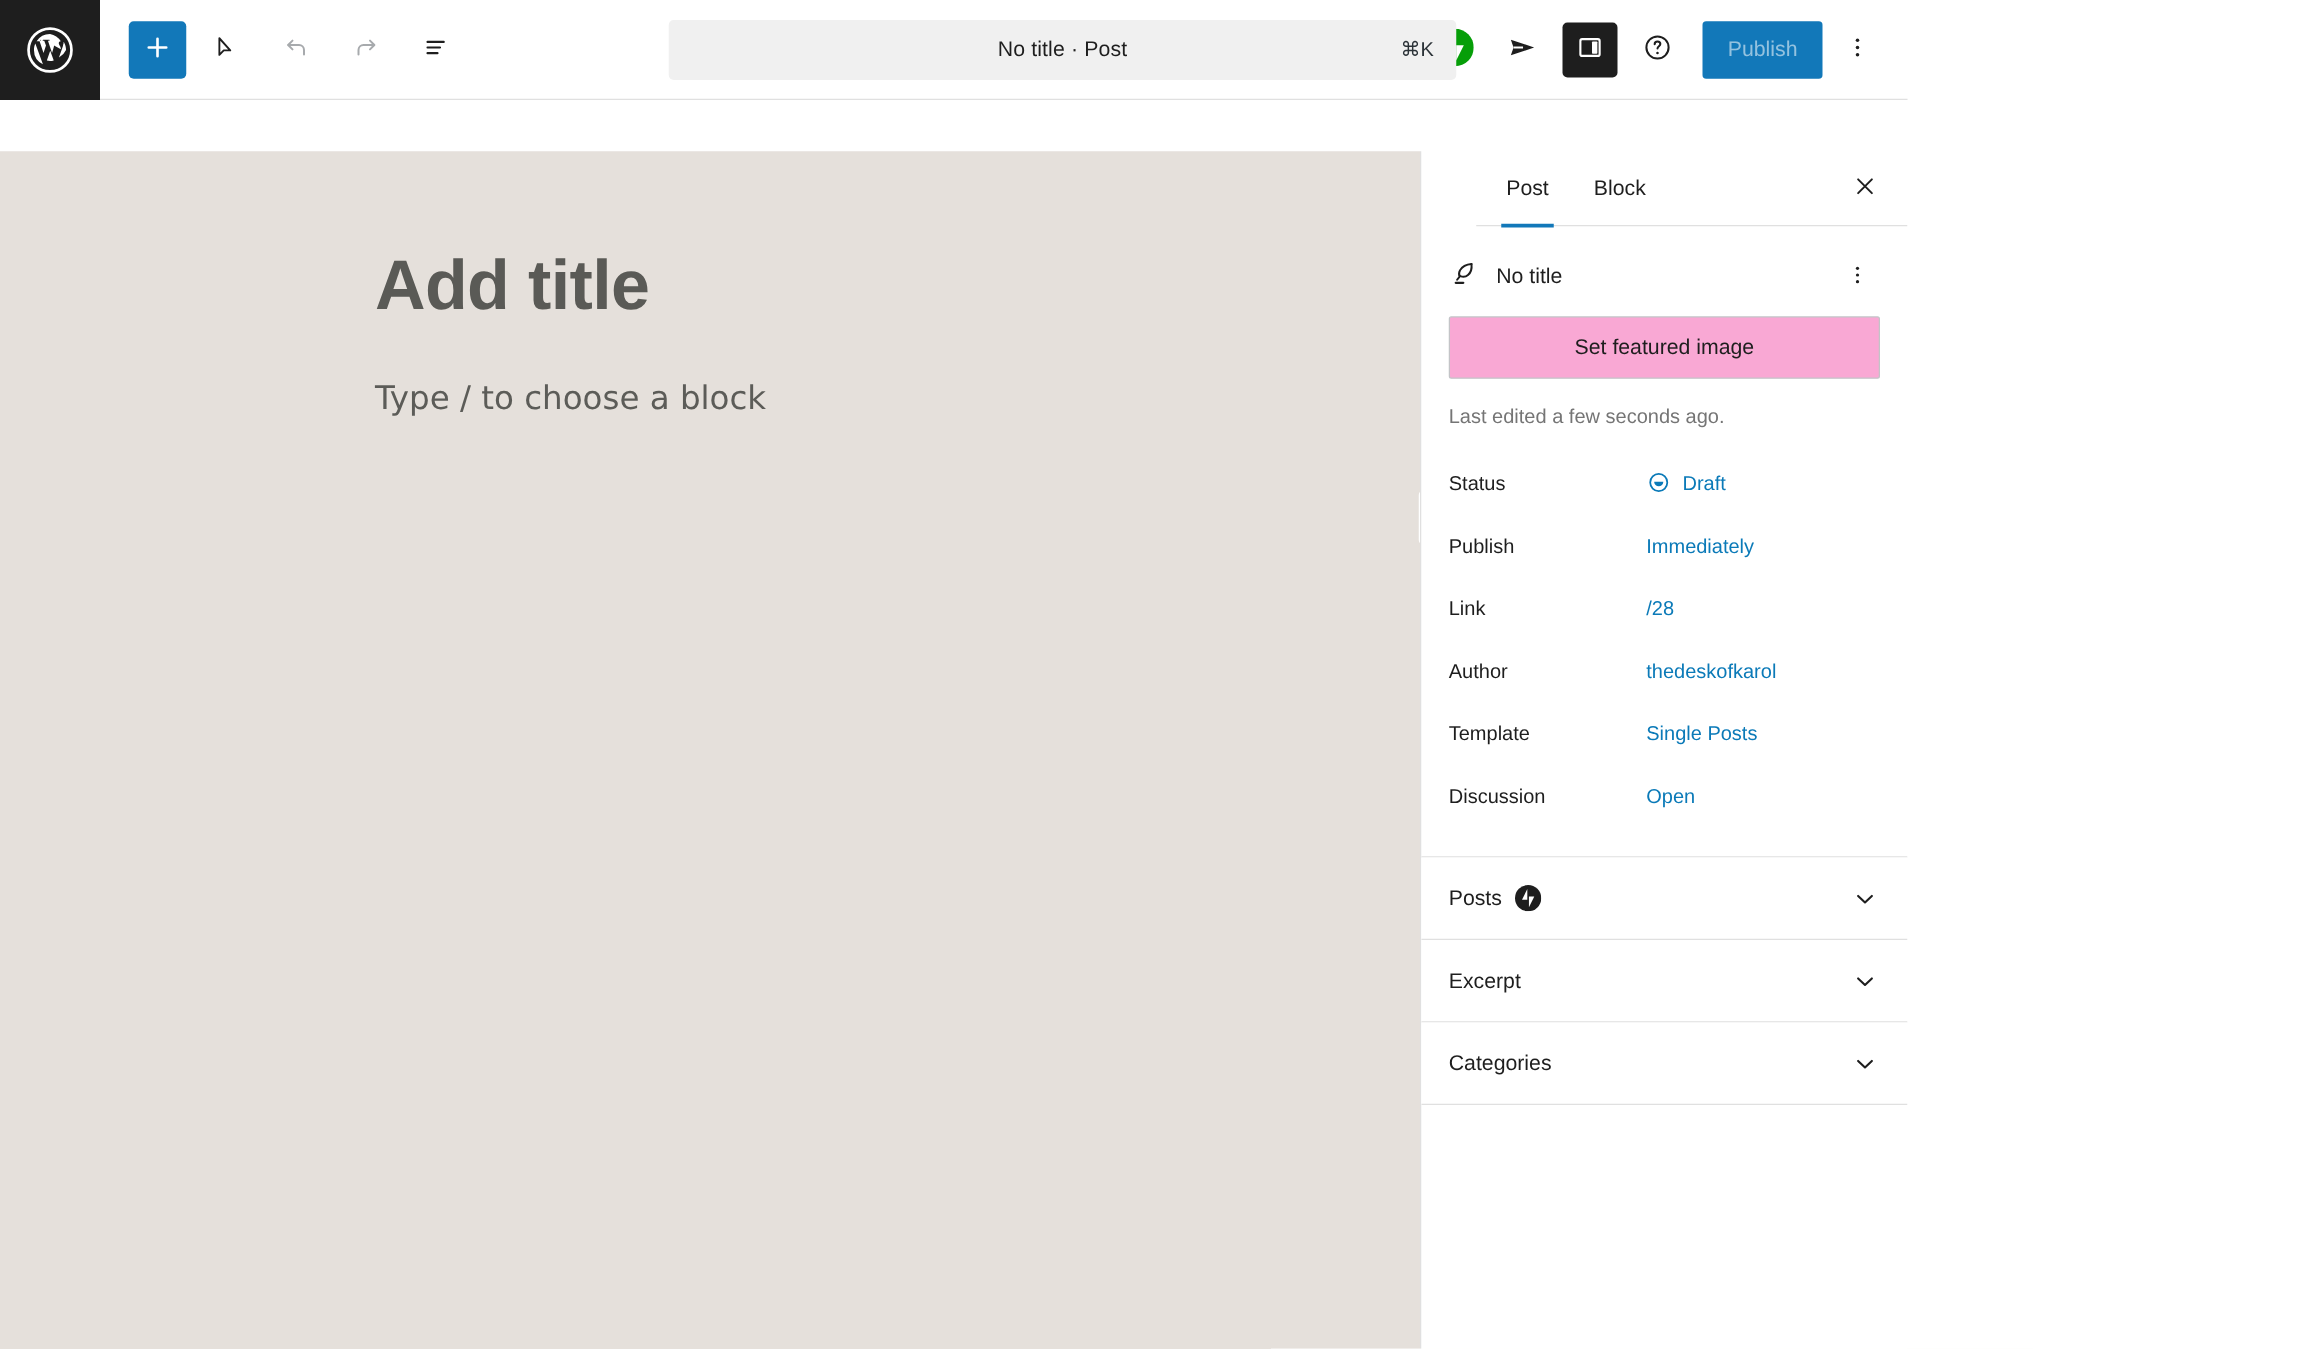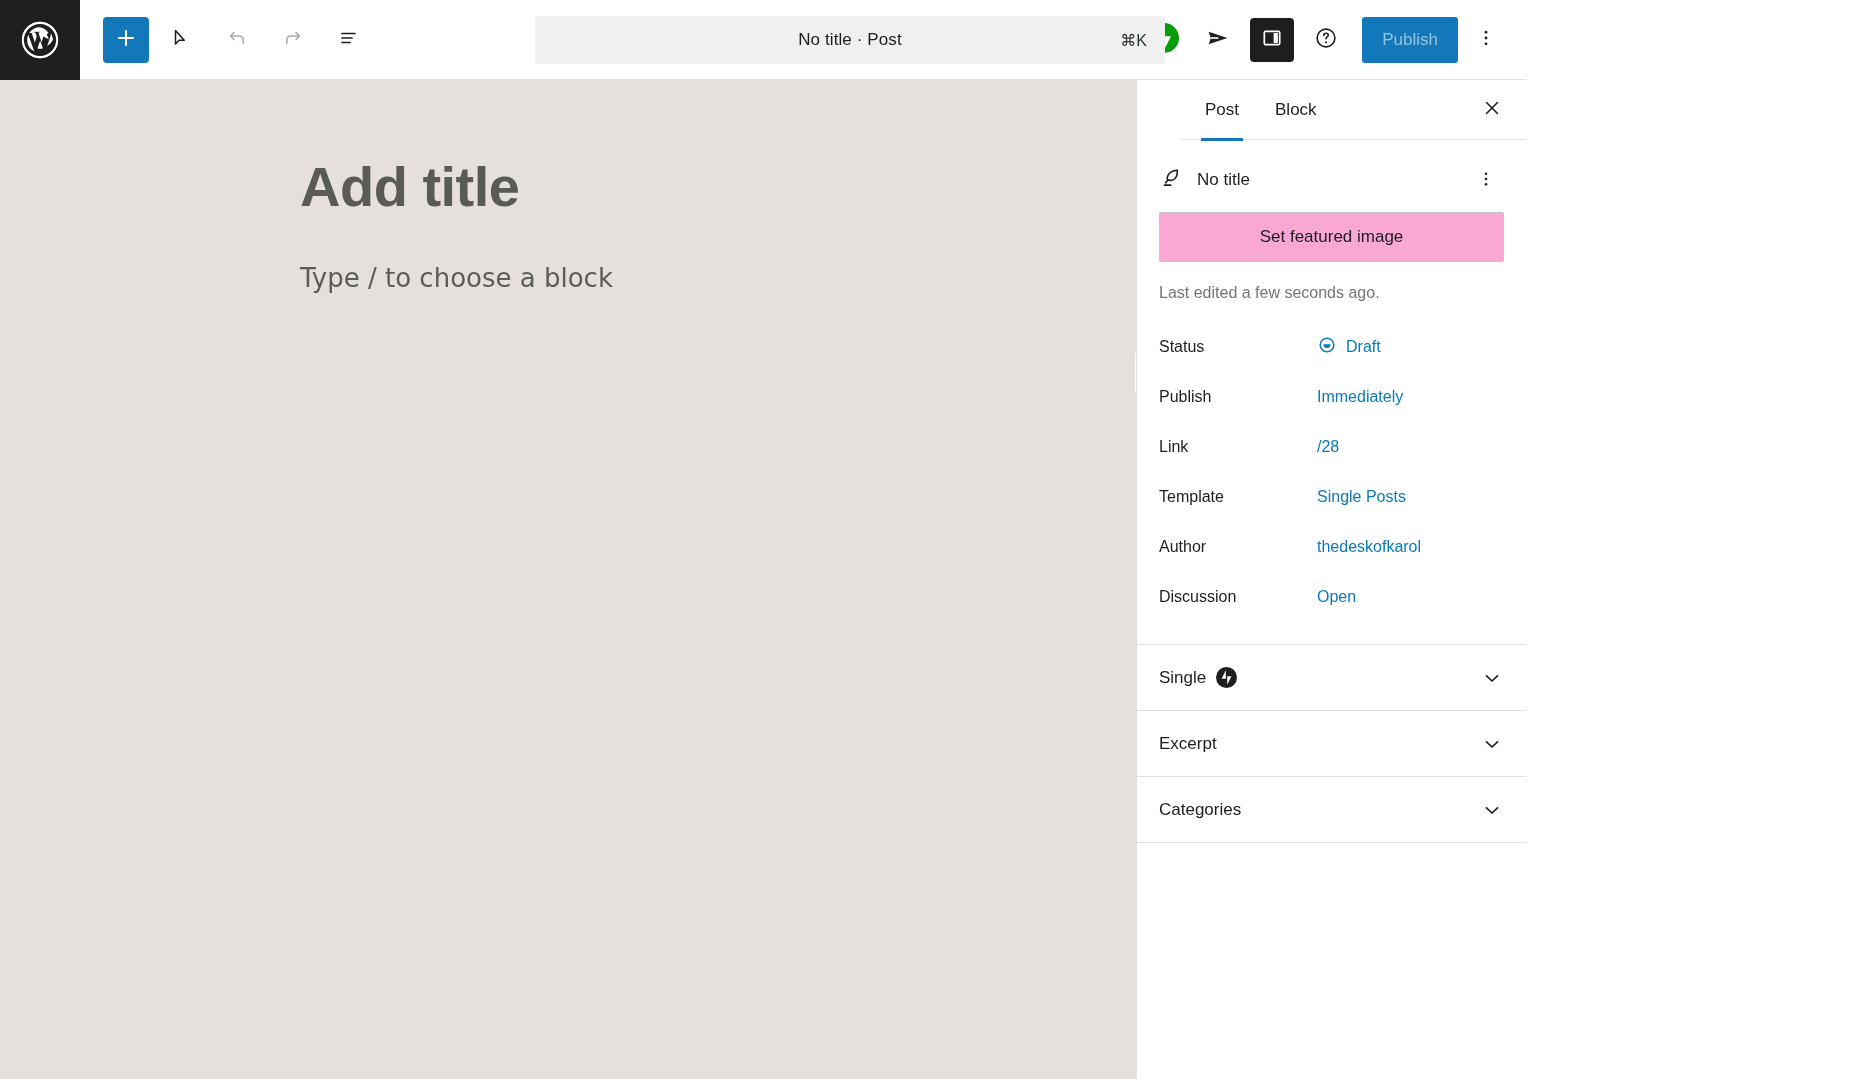--- a/index.html
+++ b/index.html
@@ -4,21 +4,21 @@
 <style>
   * { box-sizing: border-box; margin: 0; padding: 0; }
   html, body {
     width: 1859px; height: 1079px;
     overflow: hidden;
     font-family: "Liberation Sans", sans-serif;
     background: #ffffff;
   }
 
   
-  .app { width: 1526px; height: 1079px; display: flex; flex-direction: column; }
+  .app { width: 1526px; height: 1079px; display: flex; flex-direction: column; gap: 41px; }
 
   
   .topbar {
     height: 80px; flex: 0 0 80px;
     display: flex; align-items: center;
     background: #ffffff;
     border-bottom: 1px solid #e0e0e0;
     position: relative;
   }
   .wp-logo-btn {
@@ -406,48 +406,48 @@
           </div>
 
           <div class="meta-row">
             <span class="meta-label">Link</span>
             <button class="meta-value">
               <span>/28</span>
             </button>
           </div>
 
           <div class="meta-row">
+            <span class="meta-label">Author</span>
+            <button class="meta-value">
+              <span>thedeskofkarol</span>
+            </button>
+          </div>
+
+          <div class="meta-row">
             <span class="meta-label">Template</span>
             <button class="meta-value">
               <span>Single Posts</span>
             </button>
           </div>
 
           <div class="meta-row">
-            <span class="meta-label">Author</span>
-            <button class="meta-value">
-              <span>thedeskofkarol</span>
-            </button>
-          </div>
-
-          <div class="meta-row">
             <span class="meta-label">Discussion</span>
             <button class="meta-value">
               <span>Open</span>
             </button>
           </div>
 
         </div>
       </div>
 
       <div class="sb-divider"></div>
 
 
       <div class="panel-row">
-        <span class="panel-label">Single</span>
+        <span class="panel-label">Posts</span>
         <span class="panel-badge">
           <svg width="21" height="21" viewBox="0 0 32 32">
             <circle cx="16" cy="16" r="16" fill="#1e1e1e"></circle>
             <path d="M15 5v13H8.5L15 5z" fill="#fff"></path>
             <path d="M17 27V14h6.5L17 27z" fill="#fff"></path>
           </svg>
         </span>
         <span class="panel-chevron">
           <svg width="24" height="24" viewBox="0 0 24 24" fill="none">
               <path d="M6.5 9.8 12 15l5.5-5.2" stroke="#1e1e1e" stroke-width="1.7" stroke-linecap="round" stroke-linejoin="round"></path>

